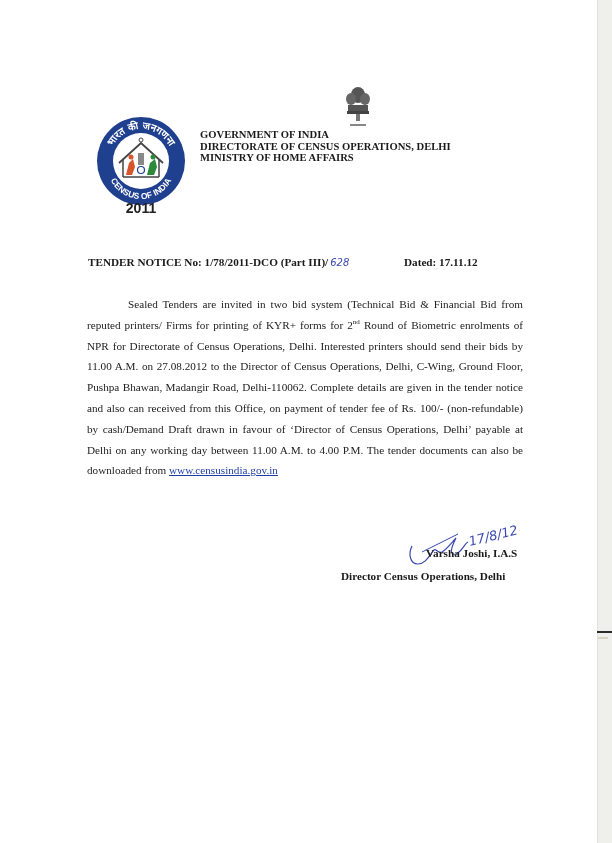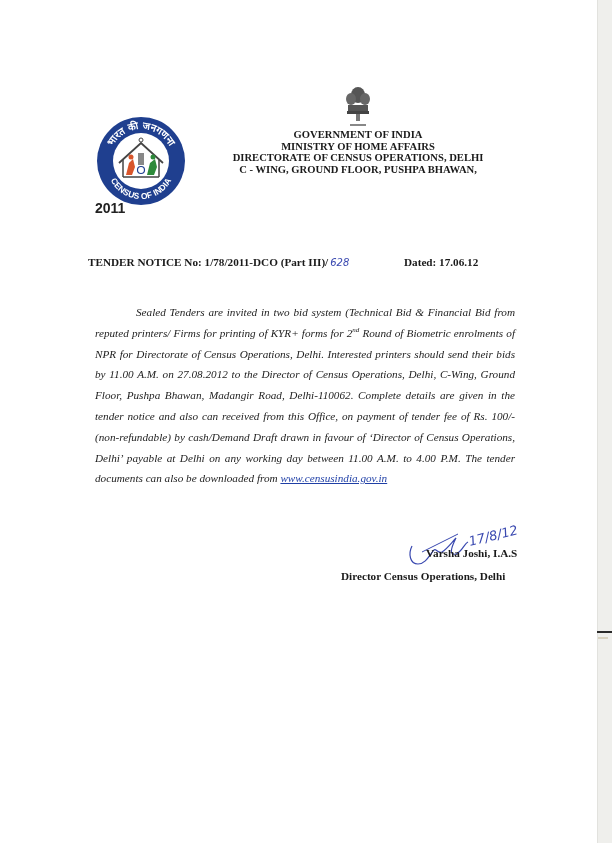--- a/index.html
+++ b/index.html
@@ -3,37 +3,37 @@
 <meta charset="utf-8">
 <style>
   html, body { margin:0; padding:0; }
   body { width:612px; height:843px; background:#ffffff; position:relative; overflow:hidden;
          font-family:"Liberation Serif", "DejaVu Serif", serif; color:#1a1a1a; }
   .edge-strip { position:absolute; left:597px; top:0; width:15px; height:843px; background:#efefec; border-left:1px solid #e2e2de; }
   .edge-line { position:absolute; left:597px; top:631px; width:15px; height:2px; background:#2a2a2a; }
   .edge-mark { position:absolute; left:598px; top:637px; width:10px; height:2px; background:#d8d2c0; }
 
   .logo { position:absolute; left:95px; top:115px; width:92px; height:92px; }
-  .logo-year { position:absolute; left:95px; top:200px; width:92px; 
+  .logo-year { position:absolute; left:95px; top:200px; width:92px; text-align:center;
                font-family:"Liberation Sans", "DejaVu Sans", sans-serif; font-weight:bold; font-size:14px; color:#222; }
 
   .emblem { position:absolute; left:342px; top:85px; width:32px; height:44px; }
 
-  .header { position:absolute; left:200px; top:129px; width:316px; text-align:center;
+  .header { position:absolute; left:200px; top:129px; width:316px; 
             font-weight:bold; font-size:10.6px; line-height:11.6px; color:#1a1a1a; }
   .header div { white-space:nowrap; }
   .header a { color:#1f3fa6; text-decoration:underline; }
 
   .ref-line { position:absolute; left:88px; top:256px; width:420px; font-weight:bold; font-size:11.2px; white-space:nowrap; }
   .ref-hand { font-family:"DejaVu Sans", sans-serif; font-weight:normal; color:#3a49b0; font-size:10px; font-style:italic; margin-left:2px;margin-top:46px; }
   .ref-date { position:absolute; left:316px; top:0; }
 
   .body-text { position:absolute; left:87px; top:294px; width:436px; font-size:11.2px; line-height:20.8px;
                text-align:justify; color:#222; }
-  .body-text p { margin:8px; text-indent:41px;font-style:italic; }
+  .body-text p { margin:0; text-indent:41px; }
   .body-text a { color:#1f3fa6; text-decoration:underline; }
   .body-text sup { font-size:7px; line-height:0; }
 
   .signature { position:absolute; left:382px; top:524px; width:140px; height:42px; }
   .sig-name { position:absolute; left:378px; top:547px; font-weight:bold; font-size:11.2px; white-space:nowrap;margin-left:48px; }
   .sig-title { position:absolute; left:341px; top:570px; font-weight:bold; font-size:11.2px; white-space:nowrap; }
 </style>
 </head>
 <body>
 
@@ -75,28 +75,27 @@
   <ellipse cx="9" cy="14" rx="5" ry="6" fill="#666"></ellipse>
   <ellipse cx="23" cy="14" rx="5" ry="6" fill="#666"></ellipse>
   <rect x="6" y="20" width="20" height="6" fill="#555"></rect>
   <rect x="5" y="26" width="22" height="3" fill="#444"></rect>
   <rect x="14" y="29" width="4" height="7" fill="#777"></rect>
   <rect x="8" y="39" width="16" height="2" fill="#888"></rect>
 </svg>
 
 <div class="header">
   <div>GOVERNMENT OF INDIA</div>
+  <div>DIRECTORATE OF CENSUS OPERATIONS, DELHI</div>
   <div>MINISTRY OF HOME AFFAIRS</div>
-  <div>DIRECTORATE OF CENSUS OPERATIONS, DELHI</div>
-  <div>C - WING, GROUND FLOOR, PUSHPA BHAWAN,</div>
 </div>
 
 <div class="ref-line">
   <span>TENDER NOTICE No: 1/78/2011-DCO (Part III)/</span><span class="ref-hand">628</span>
-  <span class="ref-date">Dated: 17.06.12</span>
+  <span class="ref-date">Dated: 17.11.12</span>
 </div>
 
 <div class="body-text">
   <p><span>Sealed Tenders are invited in two bid system (Technical Bid &amp; Financial Bid from reputed printers/ Firms for printing of KYR+ forms for 2</span><sup>nd</sup><span> Round of  Biometric enrolments of NPR for Directorate of Census Operations, Delhi. Interested printers should send their bids by 11.00 A.M. on 27.08.2012 to the Director of Census Operations, Delhi, C-Wing, Ground Floor, Pushpa Bhawan, Madangir Road, Delhi-110062. Complete details are given in the tender notice and also can received from this Office, on payment of tender fee of Rs. 100/- (non-refundable) by cash/Demand  Draft drawn in favour of ‘Director of Census Operations, Delhi’ payable at Delhi on any working day between 11.00 A.M. to 4.00 P.M. The tender documents can also be downloaded from </span><a>www.censusindia.gov.in</a></p>
 </div>
 
 <svg class="signature" viewBox="0 0 140 42">
   <path d="M30 22 C 26 30, 28 40, 36 40 C 44 40, 48 30, 52 26 C 54 24, 56 30, 60 28 C 66 24, 70 18, 74 14 C 70 22, 66 32, 74 30 C 80 28, 82 20, 86 18" fill="none" stroke="#3a49b0" stroke-width="1.2"></path>
   <path d="M40 28 L 76 10" fill="none" stroke="#3a49b0" stroke-width="1"></path>
   <text x="88" y="22" font-family="DejaVu Sans, sans-serif" font-style="italic" font-size="13" fill="#3a49b0" transform="rotate(-14 88 22)">17/8/12</text>

